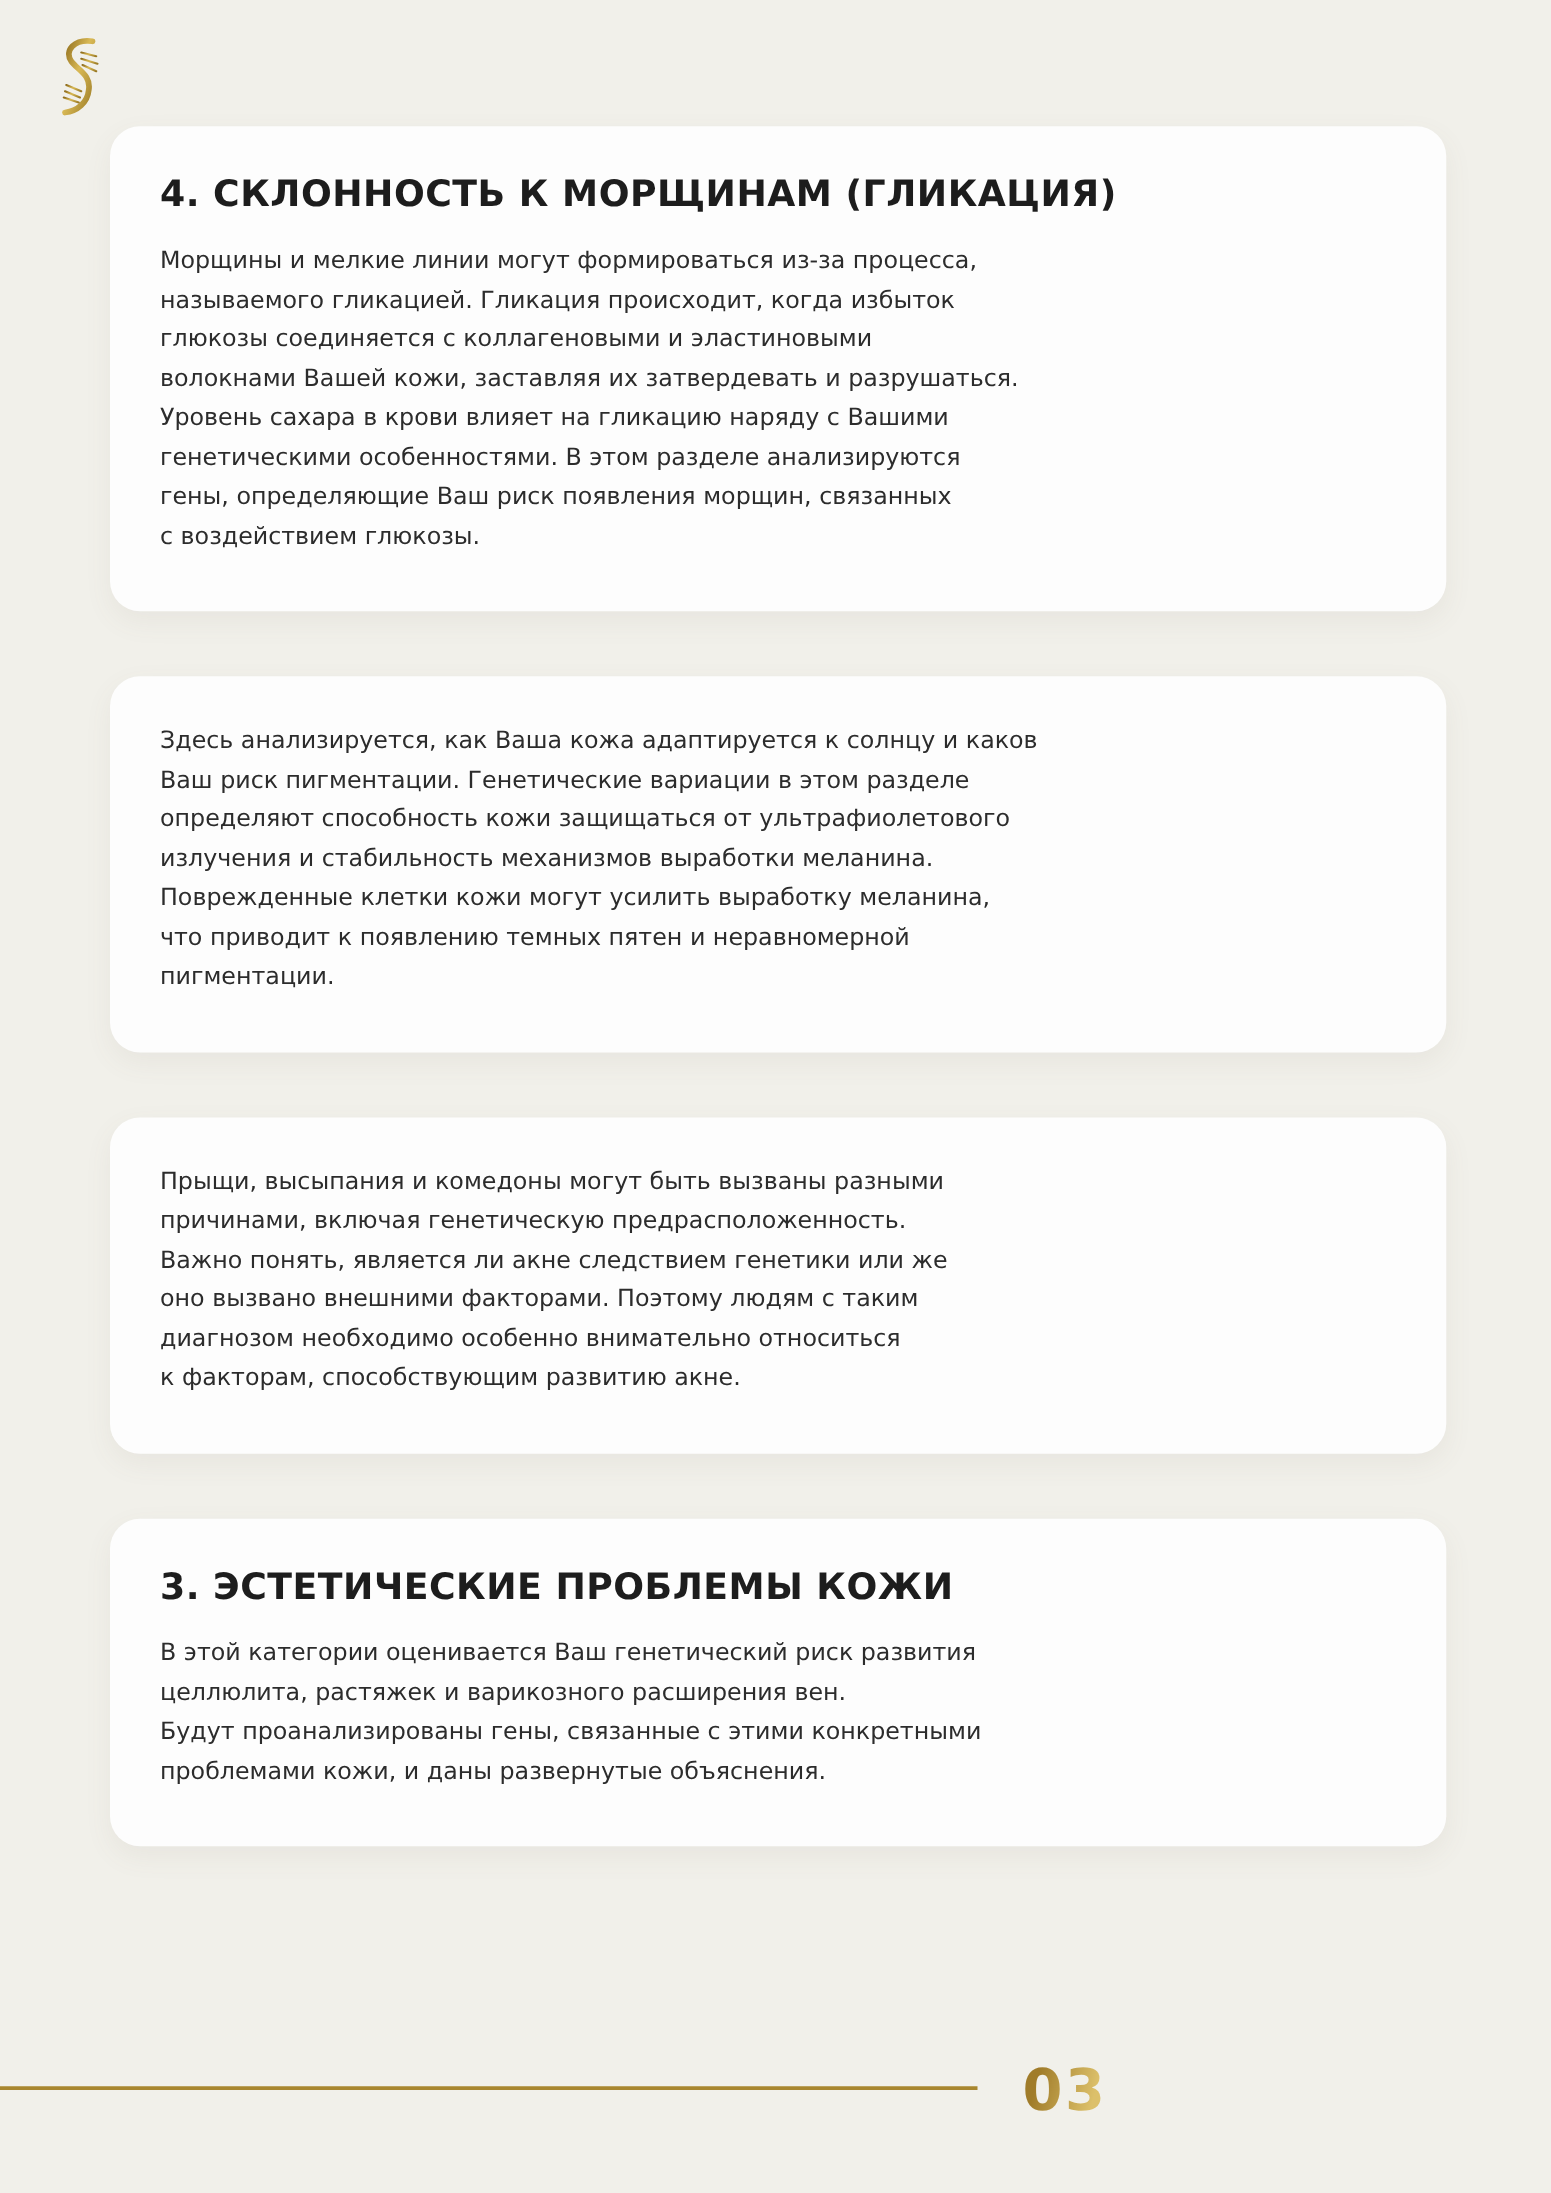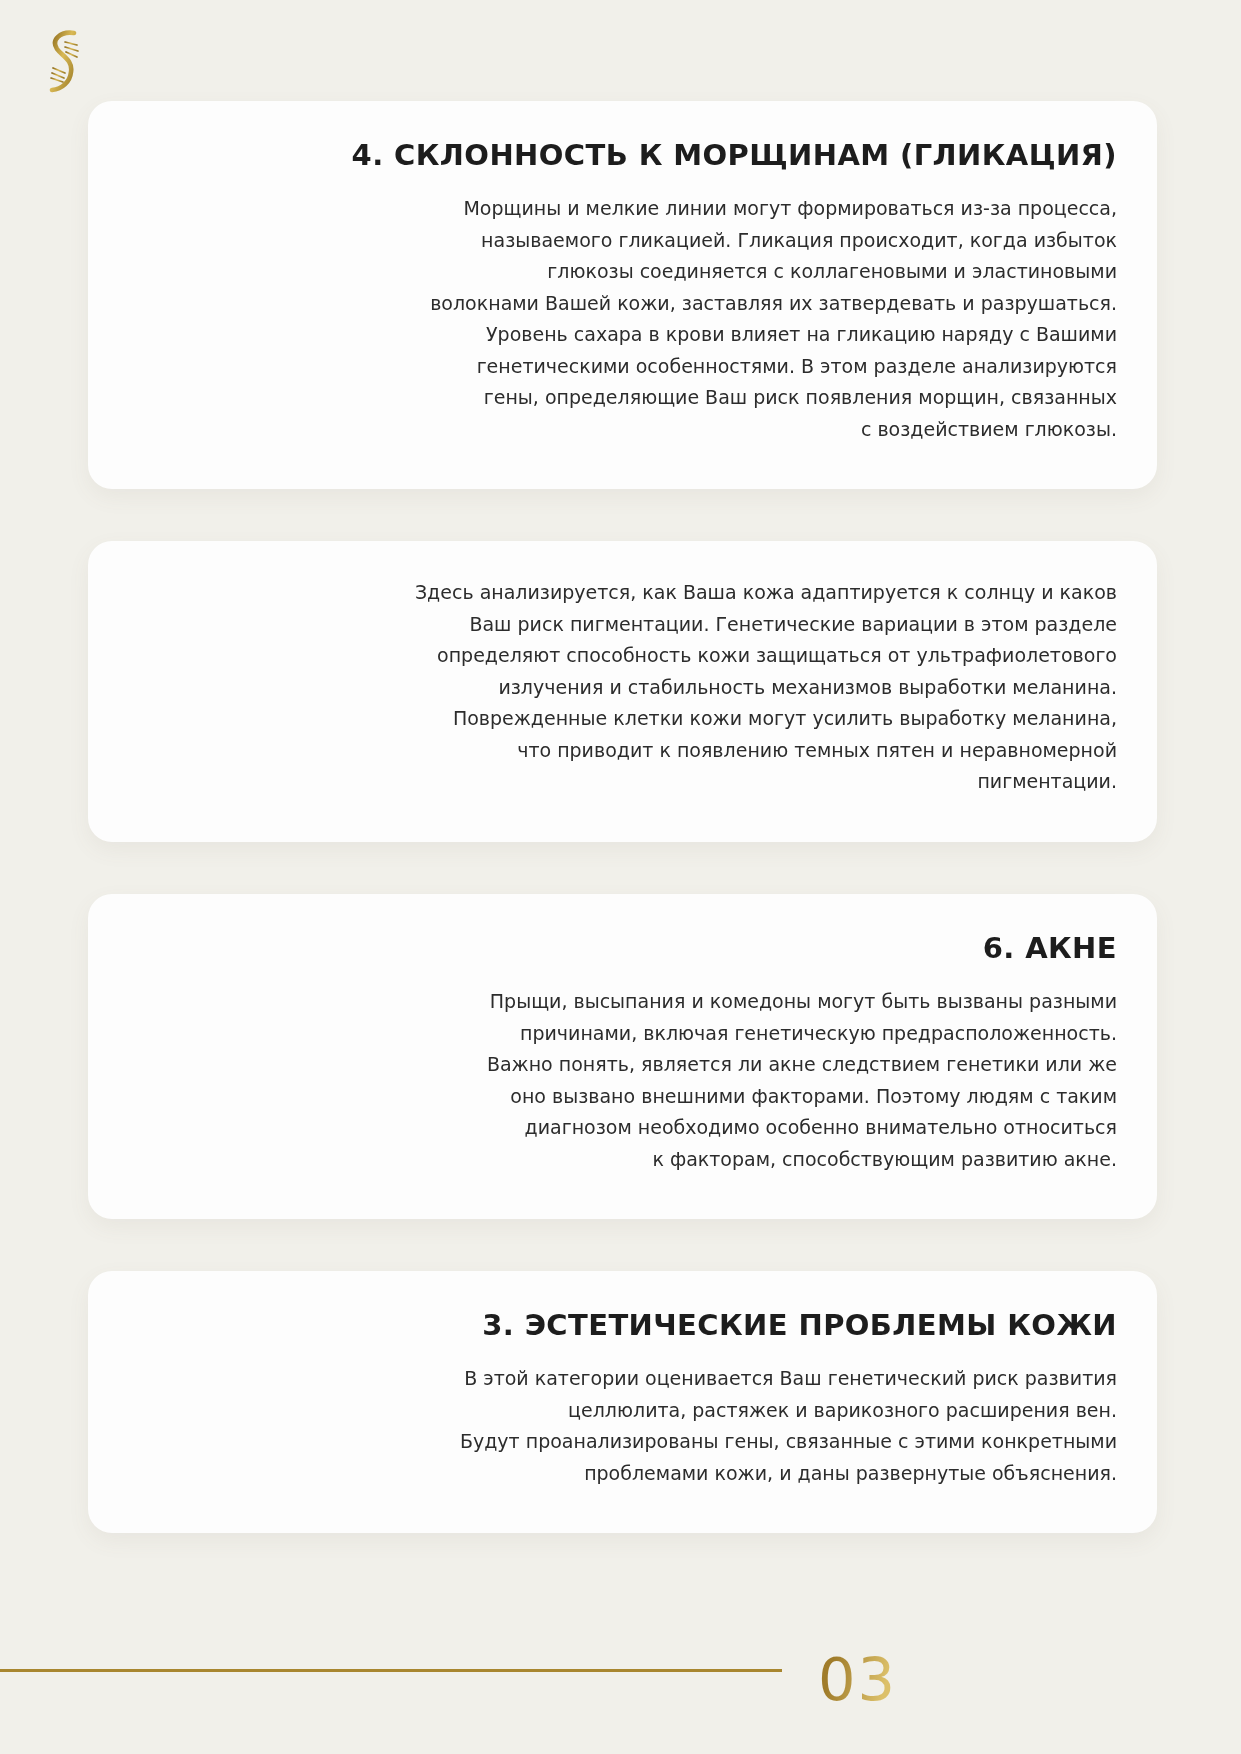--- a/index.html
+++ b/index.html
@@ -23,21 +23,20 @@
     left: 88px;
     top: 101px;
     width: 1069px;
   }
   .card {
     background: #fdfdfd;
     border-radius: 24px;
     padding: 36px 40px 44px 40px;
     margin-bottom: 52px;
     box-shadow: 0 8px 22px rgba(110, 104, 88, 0.07);
-    text-align: right;
   }
   .card h2 {
     font-size: 29px;
     font-weight: bold;
     color: #1d1d1d;
     letter-spacing: 0.4px;
     margin-bottom: 20px;
     line-height: 1.25;
   }
   .card p {
@@ -51,22 +50,22 @@
     left: 0;
     top: 1669px;
     width: 782px;
     height: 3px;
     background: #a8862f;
   }
   .page-number {
     position: absolute;
     left: 818px;
     top: 1645px;
-    font-size: 59px;
-    font-weight: 400;
+    font-size: 46px;
+    font-weight: 700;
     letter-spacing: 2px;
     background: linear-gradient(105deg, #a07c2a 20%, #dcc06a 80%);
     -webkit-background-clip: text;
     background-clip: text;
     color: transparent;
   }
 </style>
 </head>
 <body>
 
@@ -107,21 +106,20 @@
     <p>Здесь анализируется, как Ваша кожа адаптируется к солнцу и каков
 Ваш риск пигментации. Генетические вариации в этом разделе
 определяют способность кожи защищаться от ультрафиолетового
 излучения и стабильность механизмов выработки меланина.
 Поврежденные клетки кожи могут усилить выработку меланина,
 что приводит к появлению темных пятен и неравномерной
 пигментации.</p>
   </section>
 
   <section class="card">
-    <h2>6. АКНЕ</h2>
     <p>Прыщи, высыпания и комедоны могут быть вызваны разными
 причинами, включая генетическую предрасположенность.
 Важно понять, является ли акне следствием генетики или же
 оно вызвано внешними факторами. Поэтому людям с таким
 диагнозом необходимо особенно внимательно относиться
 к факторам, способствующим развитию акне.</p>
   </section>
 
   <section class="card">
     <h2>3. ЭСТЕТИЧЕСКИЕ ПРОБЛЕМЫ КОЖИ</h2>

